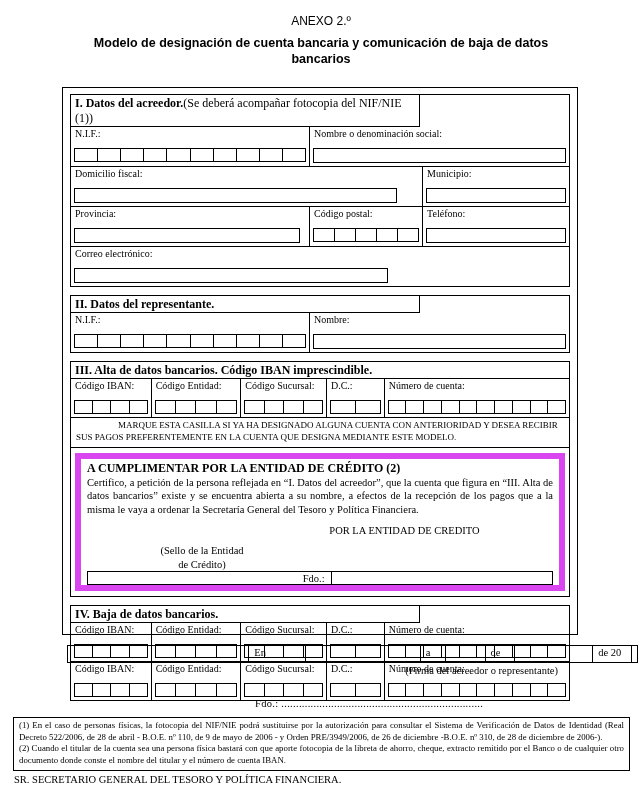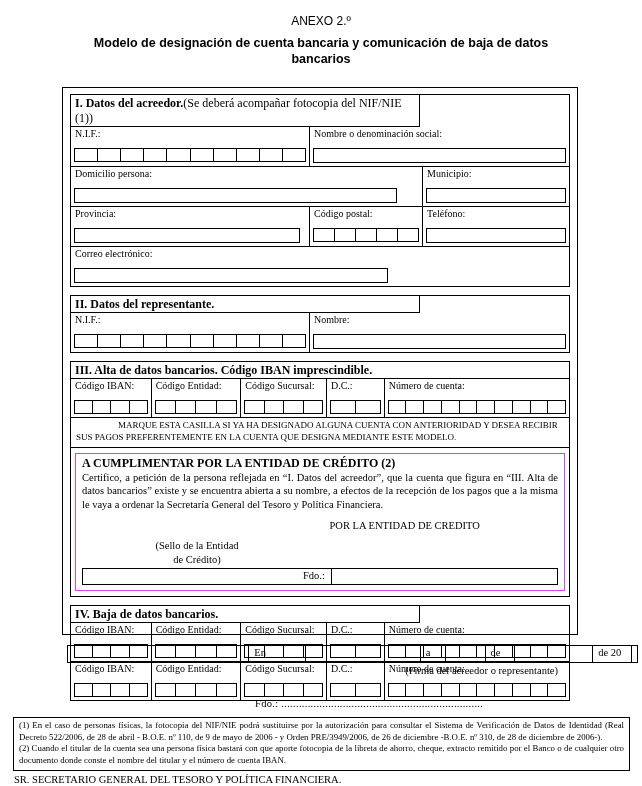--- a/index.html
+++ b/index.html
@@ -36,21 +36,21 @@
 
   
   .iban-table { display:flex; }
   .ib-col { padding:0 0 3px 0; border-right:1px solid #000; }
   .ib-col:last-child { border-right:none; }
   .ib-iban { width:16.2%; } .ib-ent { width:18%; } .ib-suc { width:17.2%; } .ib-dc { width:11.6%; } .ib-cta { width:37%; }
   .iban-table + .iban-table { border-top:1px solid #000; }
 
   .marque { border-top:1px solid #000; border-bottom:1px solid #000; font-weight:normal; font-size:9px; line-height:1.3; padding:2px 5px 3px; text-indent:42px; }
 
-  .credito-box { margin:5px 4px 5px 4px; border:1px solid #d946ef; padding:2px 6px 5px; height:138px; display:flex; flex-direction:column; }
+  .credito-box { margin:5px 4px 5px 4px; border:6px solid #d946ef; padding:2px 6px 5px; height:138px; display:flex; flex-direction:column; }
   .credito-h { font-weight:bold; font-size:12px; line-height:15px; }
   .credito-body { font-size:10.5px; line-height:1.32; text-align:justify; }
   .por-entidad { font-size:10.5px; margin:8px 0 0 52%; white-space:nowrap; }
   .sello { font-size:10.5px; margin:8px 0 0 60px; text-align:center; display:inline-block; width:110px; line-height:1.3; }
   .fdo-row { margin-top:auto; border:1px solid #000; height:17px; display:flex; font-size:10.5px; }
   .fdo-left { width:52.5%; border-right:1px solid #000; text-align:right; padding:1px 6px 0 0; }
   .fdo-right { flex:1; }
 
   
   .date-box { margin:10px 0 0 67px; width:571px; border:1px solid #000; display:flex; height:18px; font-size:10.5px; }
@@ -91,21 +91,21 @@
             <div class="cell"></div>
           </div>
       </div>
       <div class="col flex1">
         <div class="lbl">Nombre o denominación social:</div>
         <div class="input"></div>
       </div>
     </div>
     <div class="row">
       <div class="col bR w71">
-        <div class="lbl">Domicilio persona:</div>
+        <div class="lbl">Domicilio fiscal:</div>
         <div class="input" style="width:92%"></div>
       </div>
       <div class="col flex1">
         <div class="lbl">Municipio:</div>
         <div class="input"></div>
       </div>
     </div>
     <div class="row">
       <div class="col bR w48b">
         <div class="lbl">Provincia:</div>

